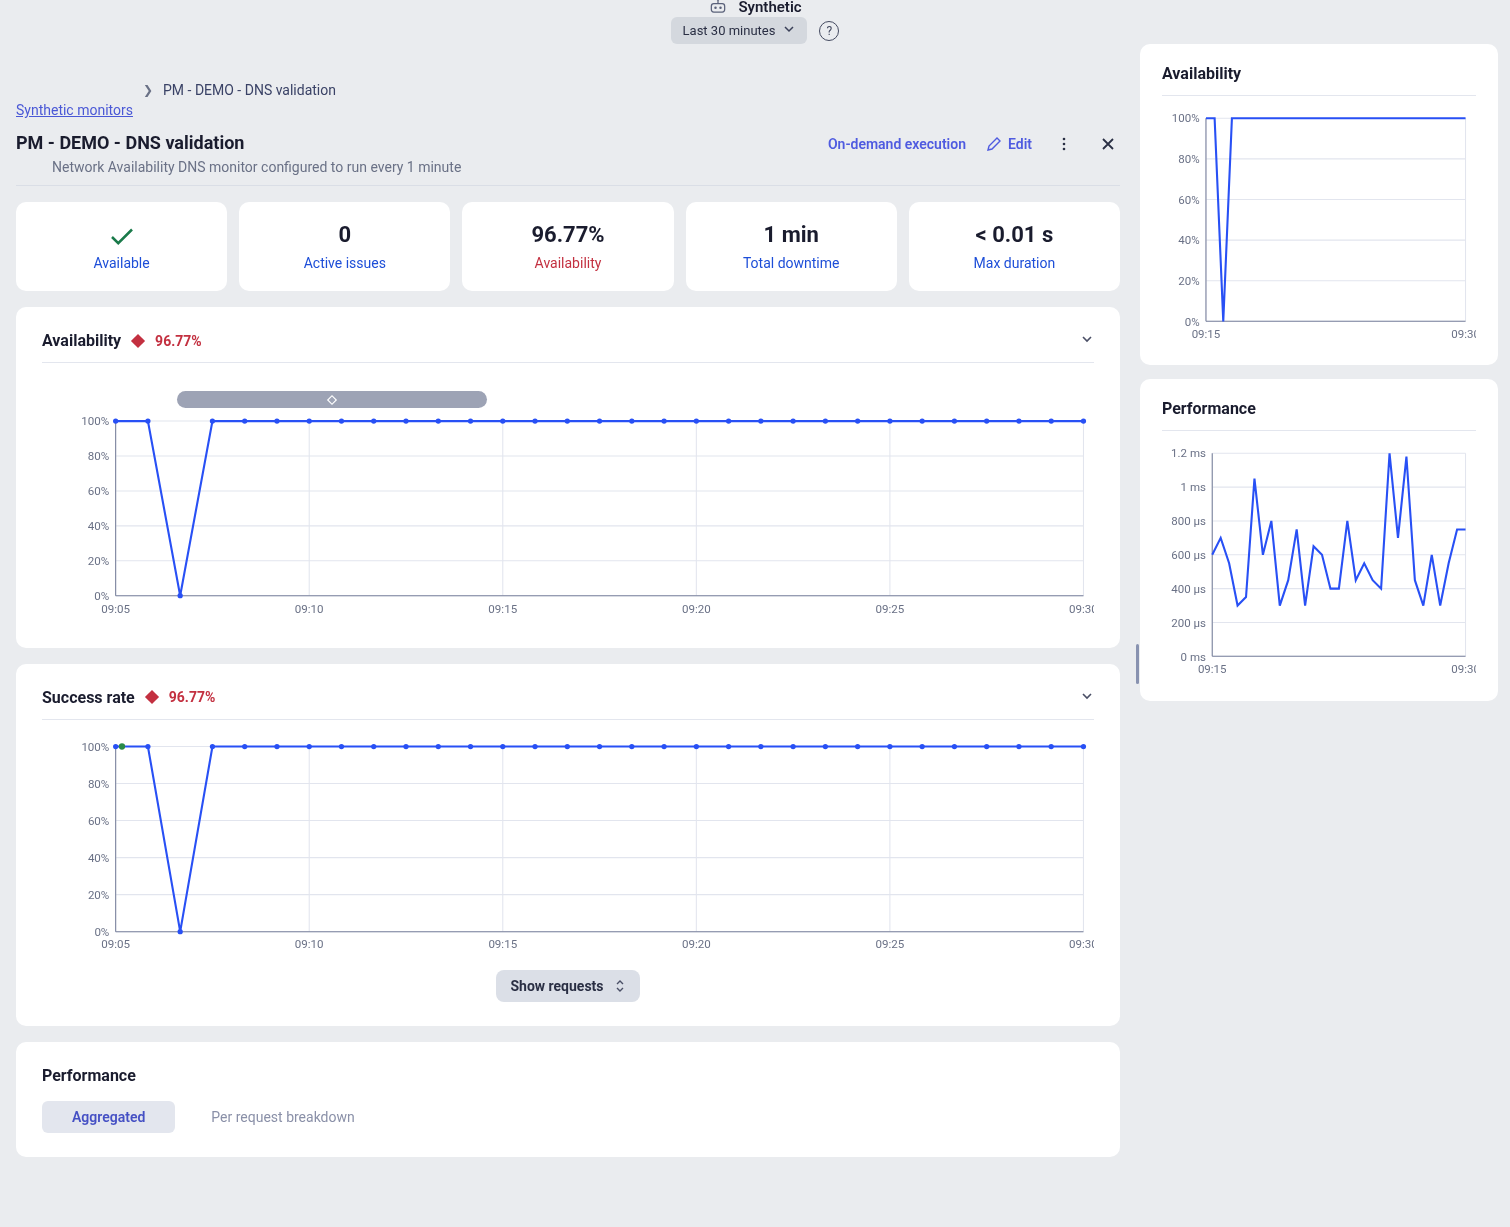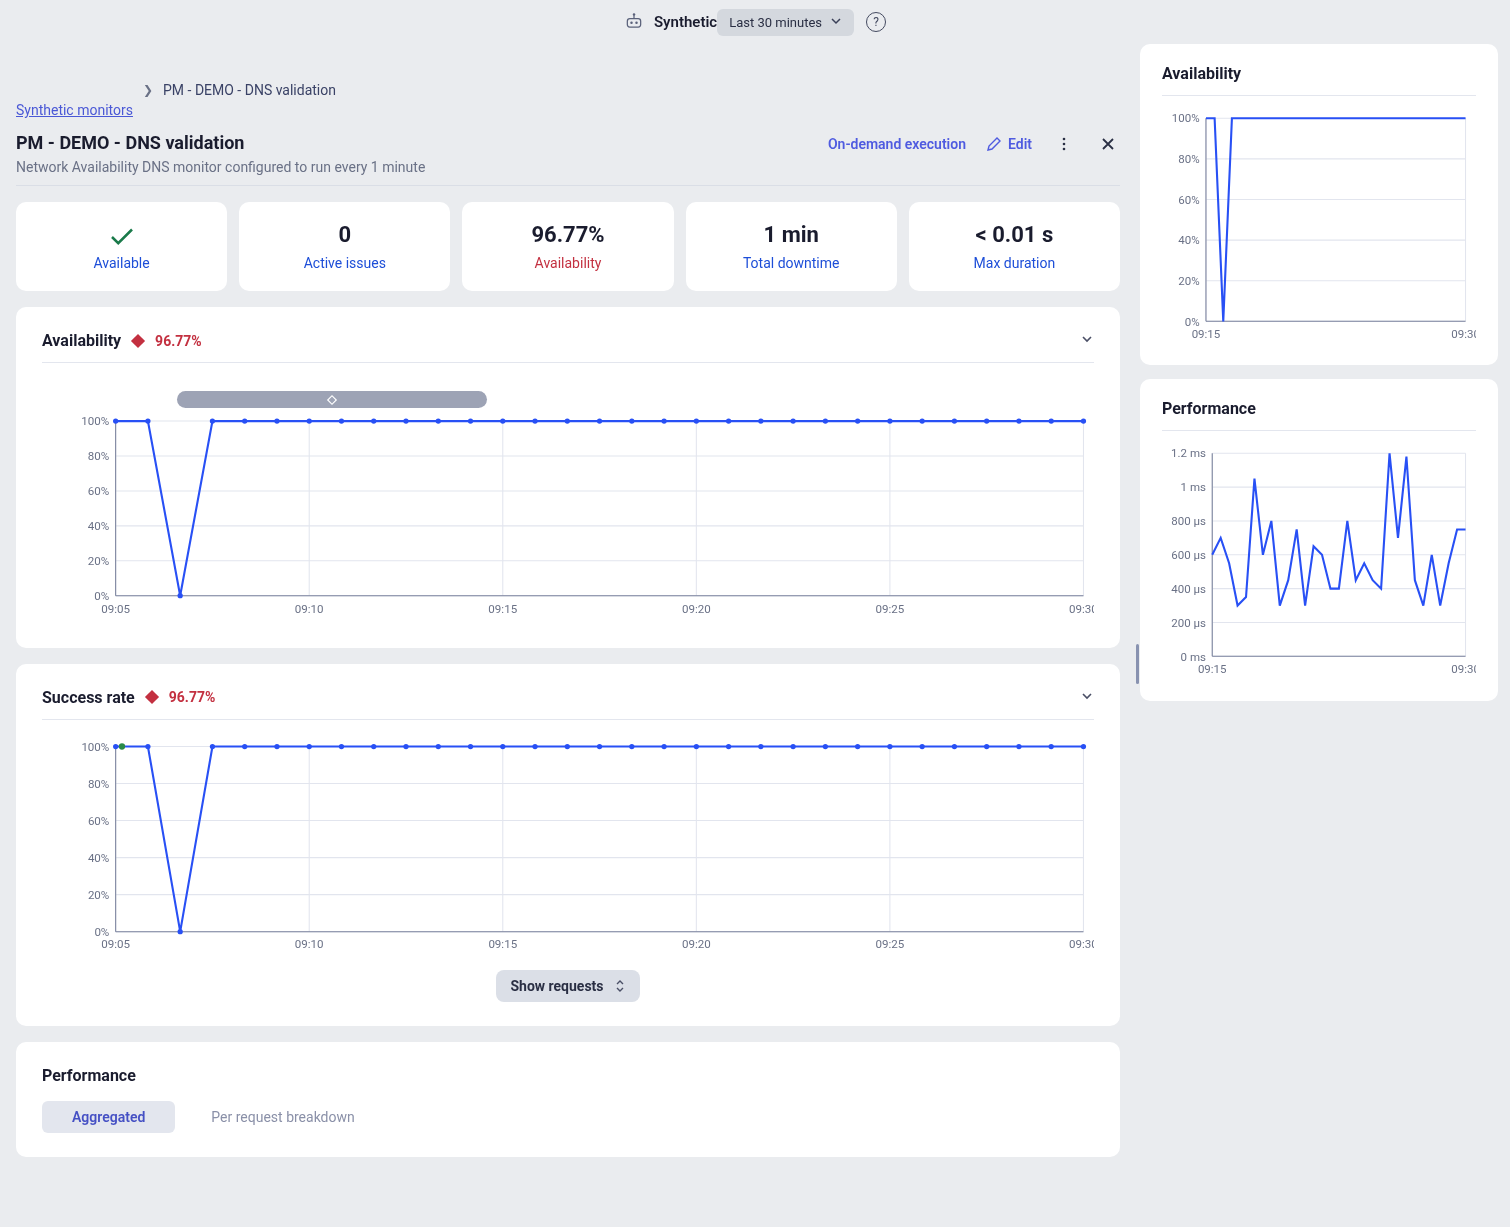--- a/index.html
+++ b/index.html
@@ -9,23 +9,24 @@
   color: #1a1c2e;
   font-size: 14px;
   width: 1510px;
   height: 1227px;
   overflow: hidden;
 }
 .top-bar {
   height: 44px;
   display: flex;
   align-items: center;
-  justify-content: center;
-  padding: 0 24px;
+  justify-content: flex-end;
+  padding: 0 14px;
   background: #eaecef;
+  flex-direction: column;
 }
 .top-left { display: flex; align-items: center; gap: 10px; }
 .top-right { display: flex; align-items: center; gap: 12px; }
 .robot-icon {
   width: 20px; height: 20px;
   display:flex;align-items:center;justify-content:center;
 }
 .app-title { font-weight: 600; font-size: 15px; }
 .time-pill {
   background: #d4d8de;
@@ -75,21 +76,21 @@
   font-size: 14px; color: #3a4266;
   padding: 18px 0 14px 0;
 }
 .breadcrumb a { color: #4a58d6; text-decoration: underline; margin-top: 40px; }
 .chev { color: #6a7186; font-size: 12px; }
 .page-head {
   display: flex; justify-content: space-between; align-items: flex-start;
   padding-bottom: 10px; border-bottom: 1px solid #dadee6;
 }
 .page-title { font-size: 18px; font-weight: 700; margin-bottom: 6px; }
-.page-sub { font-size: 14px; color: #6a7186; }
+.page-sub { font-size: 14px; color: #6a7186; margin-left: 36px; }
 .head-actions { display: flex; align-items: center; gap: 20px; }
 .link-btn { color: #4f5be0; font-weight: 600; font-size: 14px; cursor: pointer; display:flex;align-items:center;gap:6px;}
 .icon-btn {
   width: 24px; height: 24px;
   display:flex;align-items:center;justify-content:center;
   cursor: pointer; color: #2a2f44;
 }
 .kpi-row { display: flex; gap: 12px; margin: 16px 0; }
 .kpi-card {
   flex: 1;

